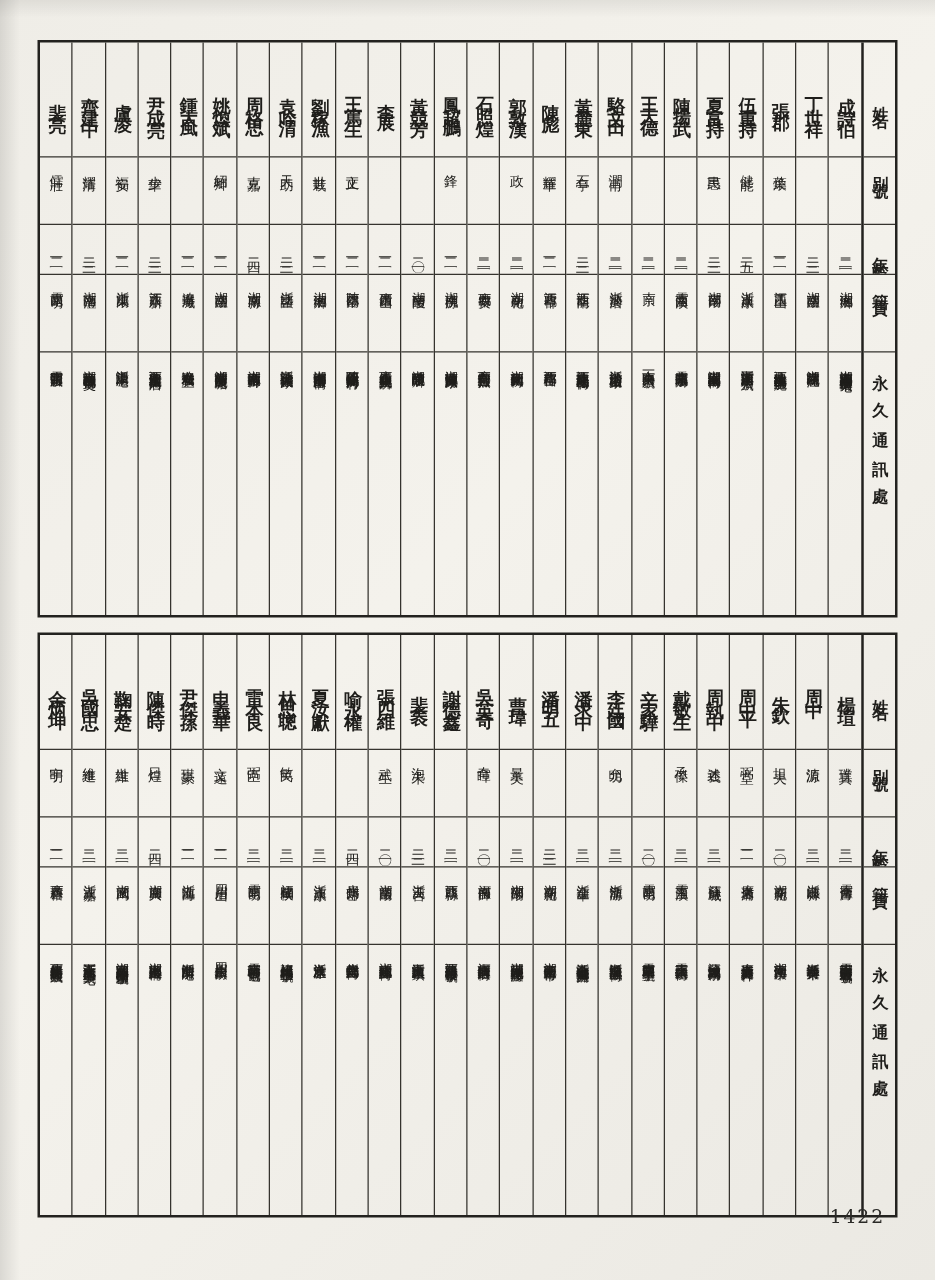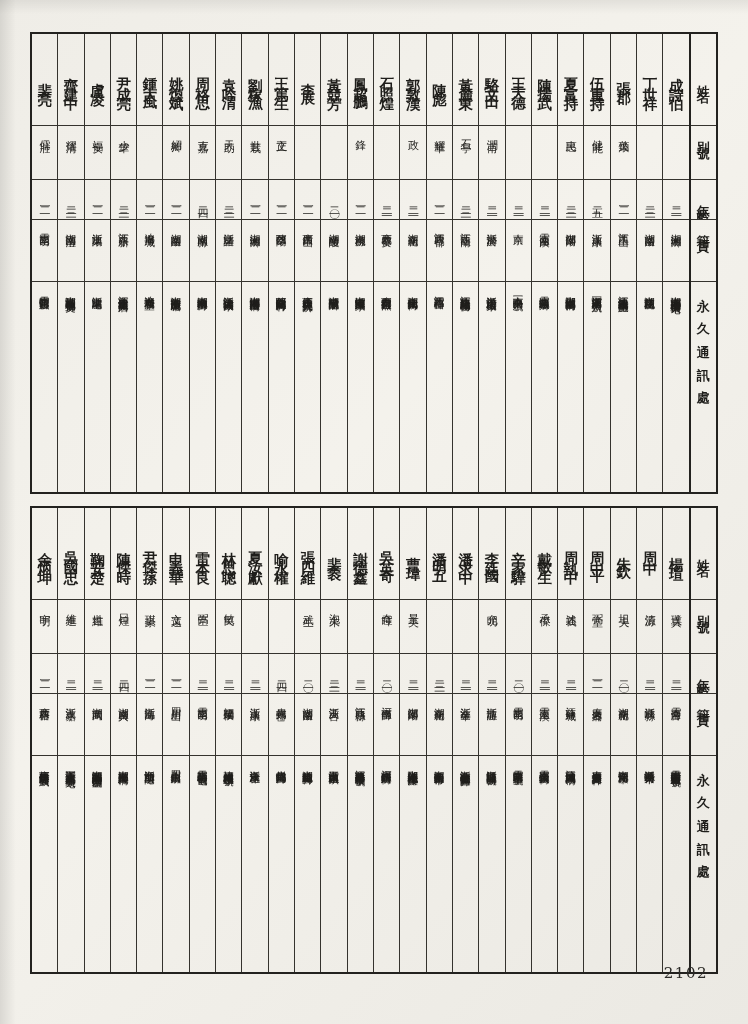--- a/index.html
+++ b/index.html
@@ -957,14 +957,14 @@
           </div>
           <div class="cell r-native">
             <span class="vtext t-native">廣西蒼梧</span>
           </div>
           <div class="cell r-addr">
             <span class="vtext t-addr">廣西梧州長堤路河堤巷六號</span>
           </div>
         </div>
       </section>
   </div>
-  <div class="page-number">2102</div>
+  <div class="page-number">1422</div>
 </div>
 
 </body></html>

